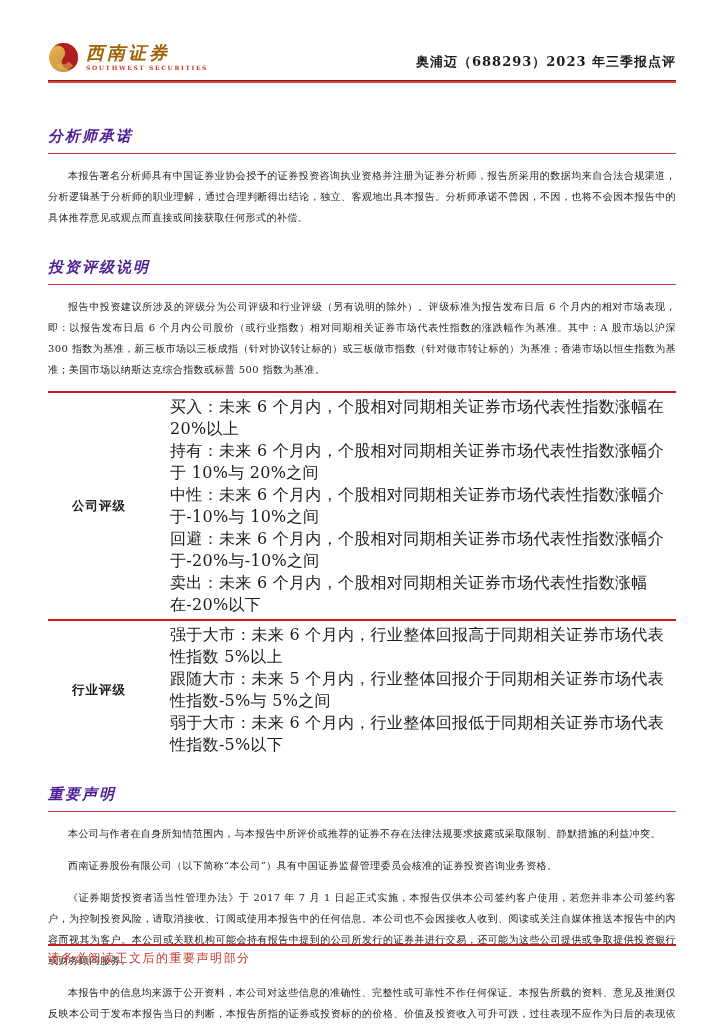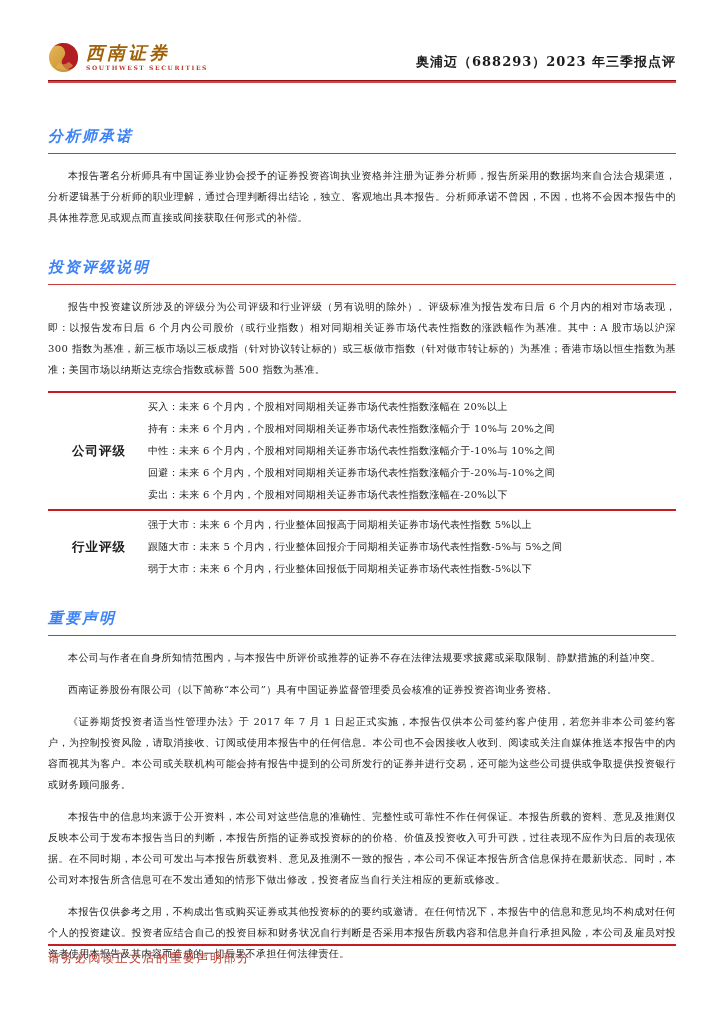--- a/index.html
+++ b/index.html
@@ -51,21 +51,21 @@
     height: 3px;
     background: linear-gradient(#8f1215 35%, #d14447 35%);
   }
 
   
   .section-analyst { margin-top: 44px; }
   .section-rating  { margin-top: 30px; }
   .section-statement { margin-top: 26px; }
 
   .section-heading {
-    color: #3b82f6;
+    color: #4c1d95;
     font-size: 15px;
     font-weight: bold;
     letter-spacing: 2px;
     font-style: italic;
     padding-bottom: 7px;
     border-bottom: 1.5px solid #c23a36;
   }
   .para {
     font-size: 10px;
     line-height: 21px;
@@ -86,23 +86,24 @@
     width: 100px;
     padding-left: 24px;
     font-size: 12.5px;
     font-weight: bold;
     letter-spacing: 1px;
     display: flex;
     align-items: center;
   }
   .rt-rows { flex: 1; }
   .rt-row {
-    font-size: 10px;
+    font-size: 16px;
     line-height: 22px;
     letter-spacing: 0.3px;
+    margin-left: 22px;
   }
 
   
   .footer {
     position: absolute;
     left: 48px;
     right: 48px;
     top: 944px;
   }
   .footer-rule { height: 2px; background: #c41e22; }

